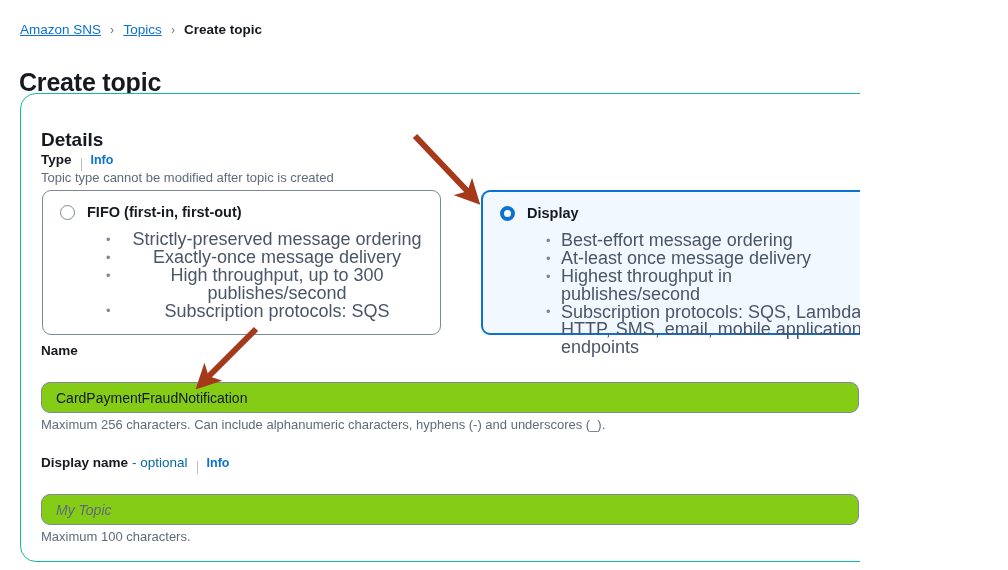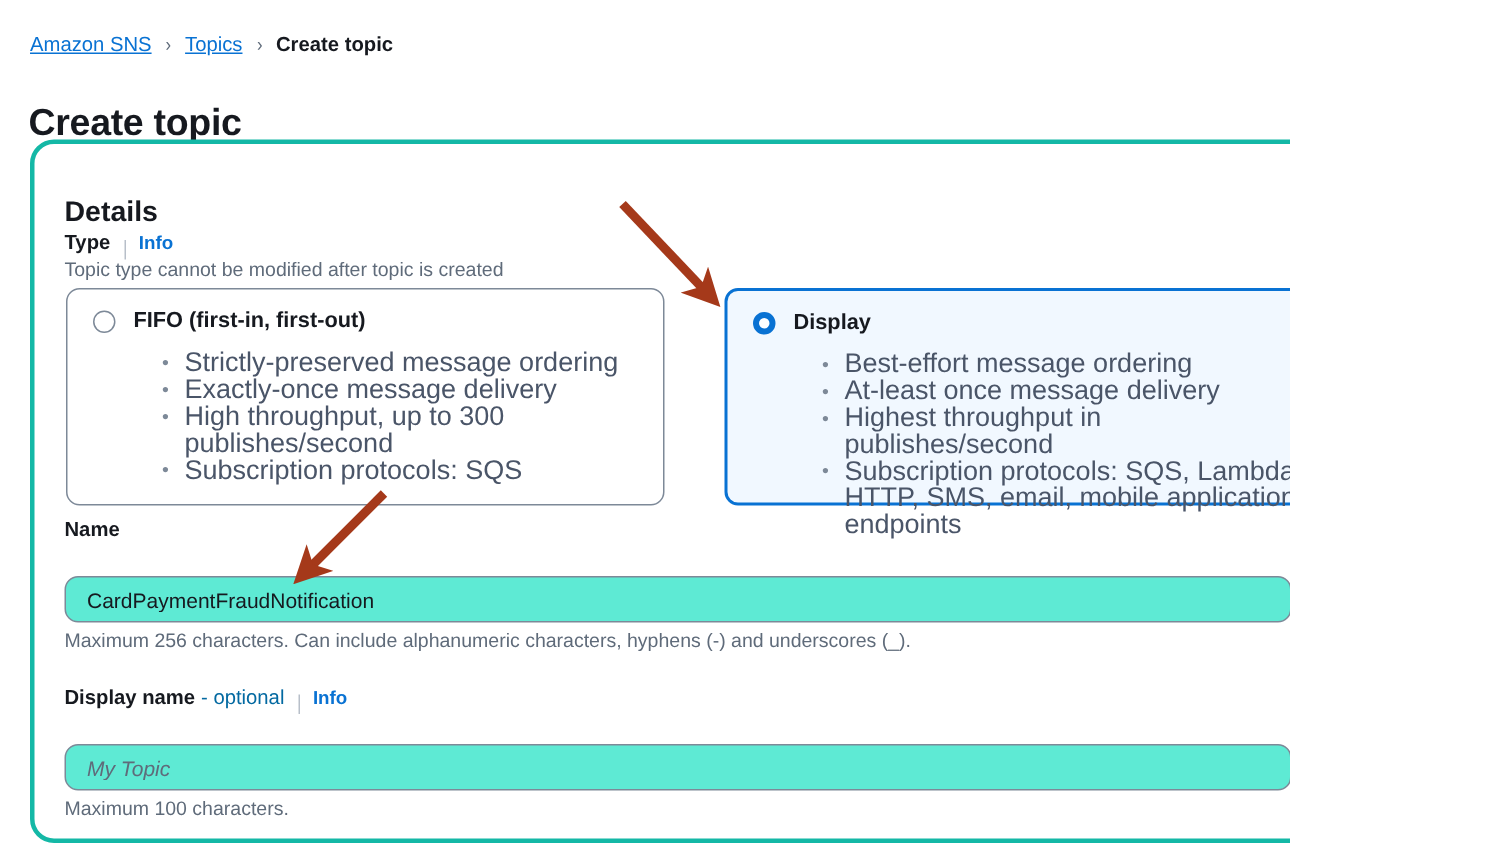--- a/index.html
+++ b/index.html
@@ -64,21 +64,21 @@
     letter-spacing: -0.2px;
   }
 
   
   .panel {
     position: absolute;
     left: 20px;
     top: 93px;
     width: 980px;
     height: 469px;
-    border: 3px solid #14b8a6;
+    border: 1px solid #14b8a6;
     border-radius: 16px;
     background: #ffffff;
   }
 
   .section-title {
     position: absolute;
     left: 20px;
     top: 18px;
     font-size: 19px;
     line-height: 24px;
@@ -140,21 +140,21 @@
   }
   .card {
     position: absolute;
     top: 0;
     width: 399px;
     height: 145px;
     border-radius: 9px;
     background: #ffffff;
     border: 1.5px solid #7d8998;
   }
-  .card-fifo { left: 0; }
+  .card-fifo { left: 0; text-align: center; }
   .card-standard {
     left: 439px;
     border: 2px solid #0972d3;
     background: #f1f8ff;
   }
 
   .card-head {
     position: absolute;
     left: 17px;
     top: 12px;
@@ -217,21 +217,21 @@
   .dn-block      { position: absolute; left: 20px; top: 360px; }
   .dn-hint       { position: absolute; left: 20px; top: 378px; }
   .dn-input-wrap { position: absolute; left: 20px; top: 400px; }
   .dn-hint2      { position: absolute; left: 20px; top: 434px; }
 
   .txt-input {
     width: 818px;
     height: 31px;
     border: 1.4px solid #7d8998;
     border-radius: 9px;
-    background: #5eead4;
+    background: #84cc16;
     padding: 0 14px;
     font-family: "Liberation Sans", sans-serif;
     font-size: 14px;
     line-height: 29px;
     color: #16191f;
     outline: none;
   }
   .txt-input::placeholder {
     color: #5f6b7a;
     font-style: italic;

